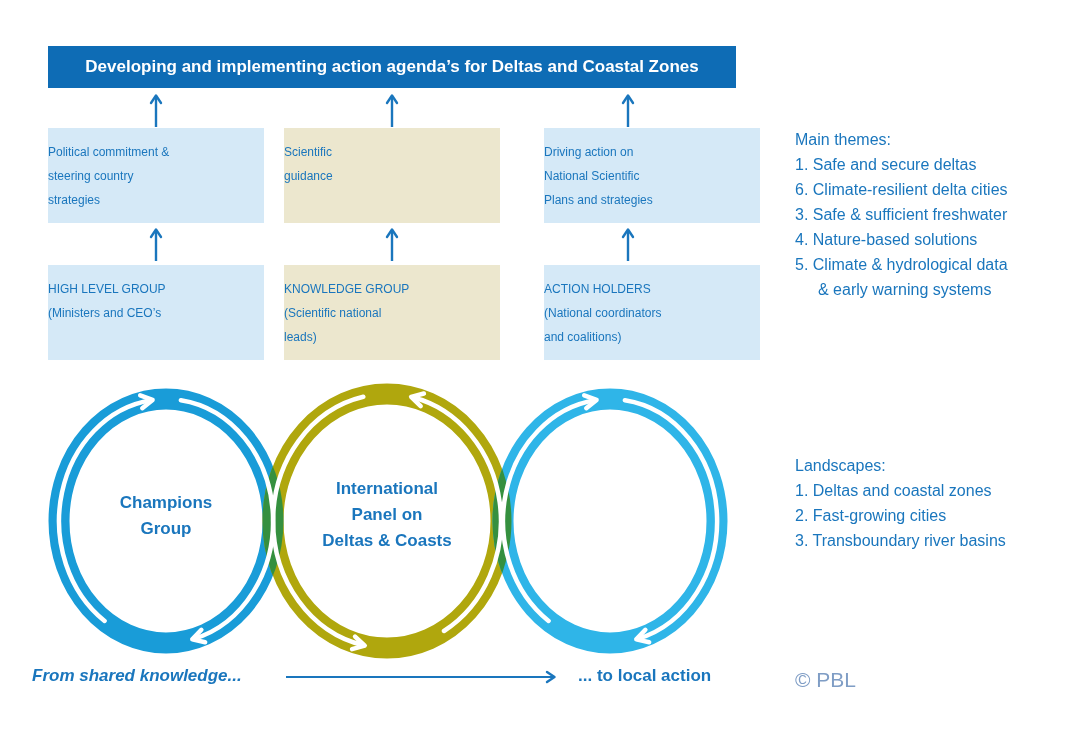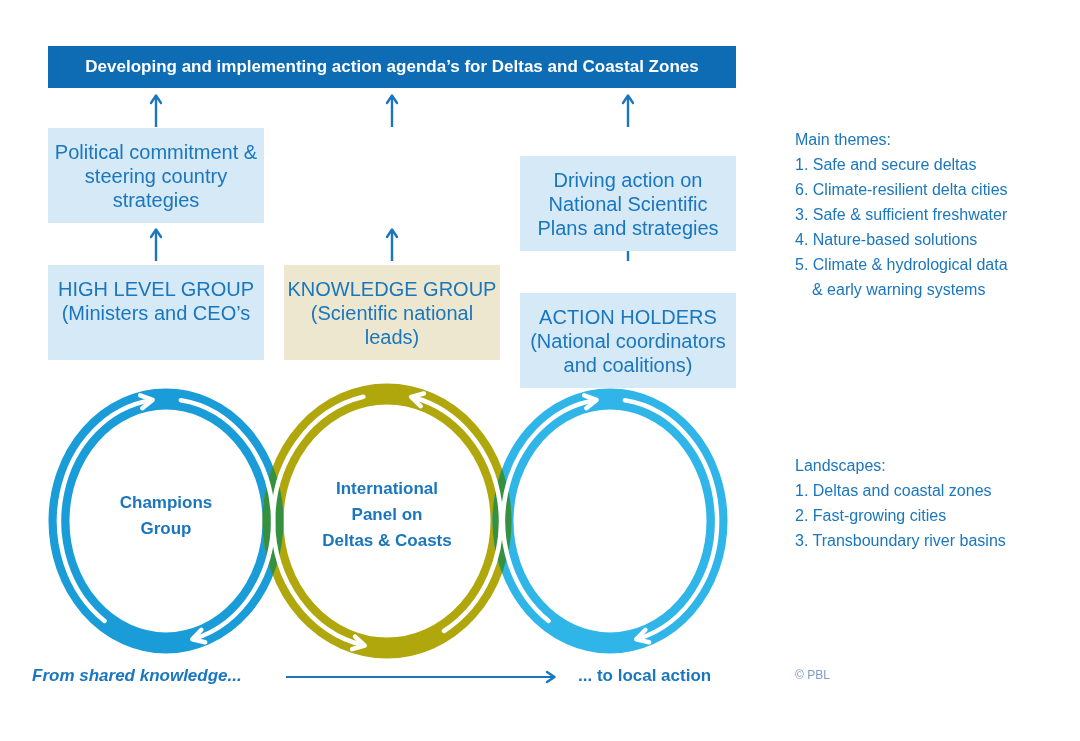--- a/index.html
+++ b/index.html
@@ -4,42 +4,42 @@
 <style>
   html,body{margin:0;padding:0;background:#ffffff;}
   .stage{position:relative;width:1080px;height:741px;background:#ffffff;
          font-family:"Liberation Sans",sans-serif;overflow:hidden;padding-left:32px;}
   .layer{position:absolute;left:0;top:0;}
 
   .banner{position:absolute;left:48px;top:46px;width:688px;height:42px;
           background:#0E6CB5;color:#ffffff;font-weight:bold;font-size:17px;
           display:flex;align-items:center;justify-content:center;}
 
-  .box{position:absolute;width:216px;height:95px;color:#1A76BD;font-size:20px;
-       line-height:24px;text-align:center;padding-top:12px;box-sizing:border-box;}
+  .box{position:absolute;width:216px;height:95px;color:#1A76BD;font-size:12px;
+       line-height:24px;text-align:left;padding-top:12px;box-sizing:border-box;}
   .box.blue{background:#D5E9F7;}
   .box.beige{background:#ECE7CE;}
   .r1{top:128px;} .r2{top:265px;}
-  .c1{left:48px;} .c2{left:284px;} .c3{left:520px;margin-top:28px;}
+  .c1{left:48px;} .c2{left:284px;} .c3{left:544px;}
 
   .sideblock{position:absolute;left:795px;color:#1A76BD;font-size:16px;
              line-height:25px;white-space:nowrap;}
   .themes{top:127px;} .landscapes{top:453px;}
-  .indent{margin-left:17px;}
+  .indent{margin-left:23px;}
 
   .circle-label{position:absolute;width:170px;text-align:center;color:#1A76BD;
                 font-weight:bold;font-size:17px;line-height:26px;}
   .cl-left{left:81px;top:490px;}
   .cl-mid{left:302px;top:476px;}
   .cl-right{left:525px;top:490px;}
 
   .bottom-label{position:absolute;top:666px;color:#1A76BD;font-weight:bold;
                 font-size:17px;white-space:nowrap;}
   .from{left:32px;font-style:italic;} .to{left:578px;}
-  .credit{position:absolute;left:795px;top:668px;color:#7F9DC5;font-size:12px;}
+  .credit{position:absolute;left:795px;top:668px;color:#7F9DC5;font-size:21px;}
 </style>
 </head>
 <body>
 
 <div class="stage">
 
   <svg class="layer" width="1080" height="741" viewBox="0 0 1080 741">
     <defs>
       <marker id="whiteArrow" markerUnits="userSpaceOnUse" markerWidth="40" markerHeight="40" refX="0" refY="0" orient="auto" overflow="visible">
         <path d="M -10 -6.5 L 1.5 0 L -10 6.5" fill="none" stroke="#FFFFFF" stroke-width="4.5" stroke-linecap="round" stroke-linejoin="round"></path>
@@ -91,20 +91,24 @@
     <line x1="286" y1="677" x2="554" y2="677" stroke="#1A76BD" stroke-width="2" marker-end="url(#blueArrow)"></line>
   </svg>
 
   <div class="banner">Developing and implementing action agenda’s for Deltas and Coastal Zones</div>
 
   <div class="box blue r1 c1">
     <div>Political commitment &amp;</div>
     <div>steering country</div>
     <div>strategies</div>
   </div>
+  <div class="box beige r1 c2">
+    <div>Scientific</div>
+    <div>guidance</div>
+  </div>
   <div class="box blue r1 c3">
     <div>Driving action on</div>
     <div>National Scientific</div>
     <div>Plans and strategies</div>
   </div>
 
   <div class="box blue r2 c1">
     <div>HIGH LEVEL GROUP</div>
     <div>(Ministers and CEO’s</div>
   </div>

